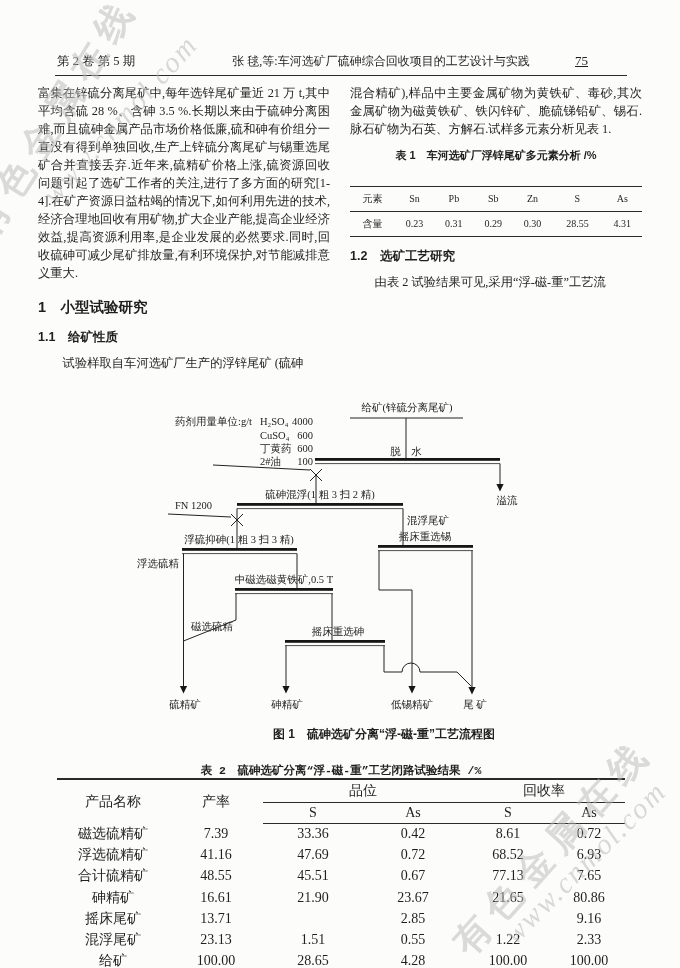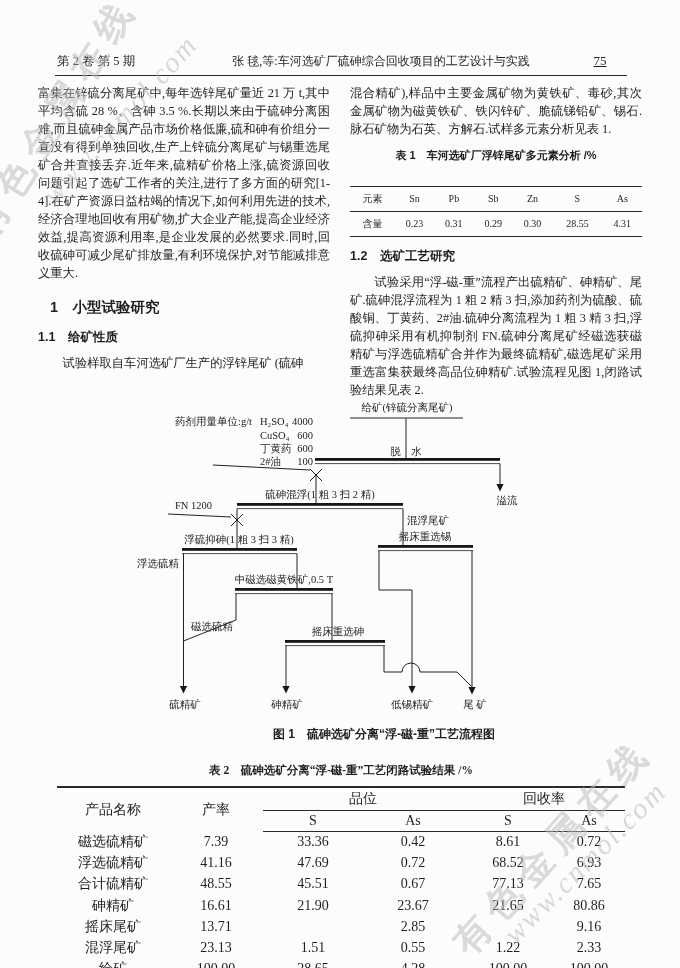--- a/index.html
+++ b/index.html
@@ -12,51 +12,51 @@
           font-family:"Liberation Serif","DejaVu Serif",serif;}
   .wm-tl-cn{left:-100px;top:92px;width:310px;transform:rotate(-58deg);}
   .wm-tl-url{left:-40px;top:103px;width:320px;transform:rotate(-48deg);}
   .wm-br-cn{left:398px;top:822px;width:310px;transform:rotate(-48deg);}
   .wm-br-url{left:425px;top:846px;width:320px;transform:rotate(-45deg);}
   
   .header{position:absolute;left:57px;top:53px;width:568px;display:flex;align-items:baseline;
           font-size:12.5px;z-index:2;gap:29px;}
   .header .issue{width:130px;}
   .header .rtitle{flex:1;text-align:center;font-size:12px;}
-  .header .pageno{width:50px;text-align:center;font-size:13px;text-decoration:underline;}
+  .header .pageno{width:50px;text-align:left;font-size:13px;text-decoration:underline;}
   .header-rule{position:absolute;left:55px;top:75px;width:572px;border-top:1.7px solid #2a2a2a;z-index:2;}
   
   .columns{position:absolute;left:38px;top:84px;width:604px;height:312px;display:flex;gap:20px;
            z-index:2;overflow:hidden;}
   .col{width:292px;font-size:12.3px;line-height:18px;text-align:justify;}
   .col p{margin:0;}
   .col p.ind{text-indent:2em;}
-  h2.sec{font-family:"Liberation Sans","DejaVu Sans",sans-serif;font-size:14.5px;margin:16px 0 12px 12px;}
+  h2.sec{font-family:"Liberation Sans","DejaVu Sans",sans-serif;font-size:14.5px;margin:16px 0 12px 0;}
   h3.sub{font-family:"Liberation Sans","DejaVu Sans",sans-serif;font-size:12.5px;margin:10px 0 8px 0;}
   
   .t1wrap{margin:8px 0 4px 0;}
   .t1cap{font-family:"Liberation Sans","DejaVu Sans",sans-serif;font-size:11px;font-weight:bold;
          text-align:center;margin-bottom:22px;}
   table.t1{width:100%;border-collapse:collapse;font-size:10px;
            border-top:1.5px solid #2a2a2a;border-bottom:1.5px solid #2a2a2a;}
   table.t1 td{text-align:center;padding:3px 0;}
   table.t1 tr.hd td{border-bottom:.8px solid #2a2a2a;}
   
   .flow{position:absolute;left:55px;top:398px;z-index:2;}
   .flow text{font-size:10.5px;fill:#222;font-family:"Liberation Serif","DejaVu Serif",serif;}
   .flow .ln{stroke:#222;stroke-width:1;fill:none;}
   .flow .thin{stroke:#222;stroke-width:.8;fill:none;}
   .flow .bar{fill:#161616;}
   .flow .arr{fill:#161616;}
   .figcap{position:absolute;left:0;top:726px;width:680px;text-align:center;z-index:2;
           font-family:"Liberation Sans","DejaVu Sans",sans-serif;font-size:12px;font-weight:bold;padding-left:44px;}
   
   .t2block{position:absolute;left:57px;top:763px;width:568px;z-index:2;}
-  .t2cap{font-family:Liberation Serif, serif;font-size:11.5px;font-weight:bold;
-         text-align:center;margin-bottom:8px;}
+  .t2cap{font-family:Liberation Mono, monospace;font-size:11.5px;font-weight:bold;
+         text-align:center;}
   table.t2{width:100%;border-collapse:collapse;font-size:14px;
            border-top:2px solid #2a2a2a;border-bottom:2px solid #2a2a2a;}
   table.t2 th{font-weight:normal;padding:2px 0;text-align:center;}
   table.t2 td{text-align:center;padding:1.6px 0;}
   table.t2 th.grp{border-bottom:.8px solid #2a2a2a;}
   table.t2 tr.sub th{border-bottom:1.4px solid #2a2a2a;}
 </style>
 </head>
 <body>
 
@@ -102,21 +102,20 @@
             <td>0.31</td>
             <td>0.29</td>
             <td>0.30</td>
             <td>28.55</td>
             <td>4.31</td>
           </tr>
         </tbody>
           </table>
       </div>
       <h3 class="sub">1.2　选矿工艺研究</h3>
-      <p class="ind">试验采用“浮-磁-重”流程产出硫精矿、砷精矿、尾矿.硫砷混浮流程为 1 粗 2 精 3 扫,添加药剂为硫酸、硫酸铜、丁黄药、2#油.硫砷分离流程为 1 粗 3 精 3 扫,浮硫抑砷采用有机抑制剂 FN.硫砷分离尾矿经磁选获磁精矿与浮选硫精矿合并作为最终硫精矿,磁选尾矿采用重选富集获最终高品位砷精矿.试验流程见图 1,闭路试验结果见表 2.</p>
       <p class="ind">由表 2 试验结果可见,采用“浮-磁-重”工艺流</p>
     </div>
   </div>
 
   <svg class="flow" width="580" height="322" viewBox="0 0 580 322">
 
     <text x="120" y="27">药剂用量单位:g/t</text>
     <text x="205" y="27">H₂SO₄</text>
     <text x="258" y="27" text-anchor="end">4000</text>
     <text x="205" y="41">CuSO₄</text>

